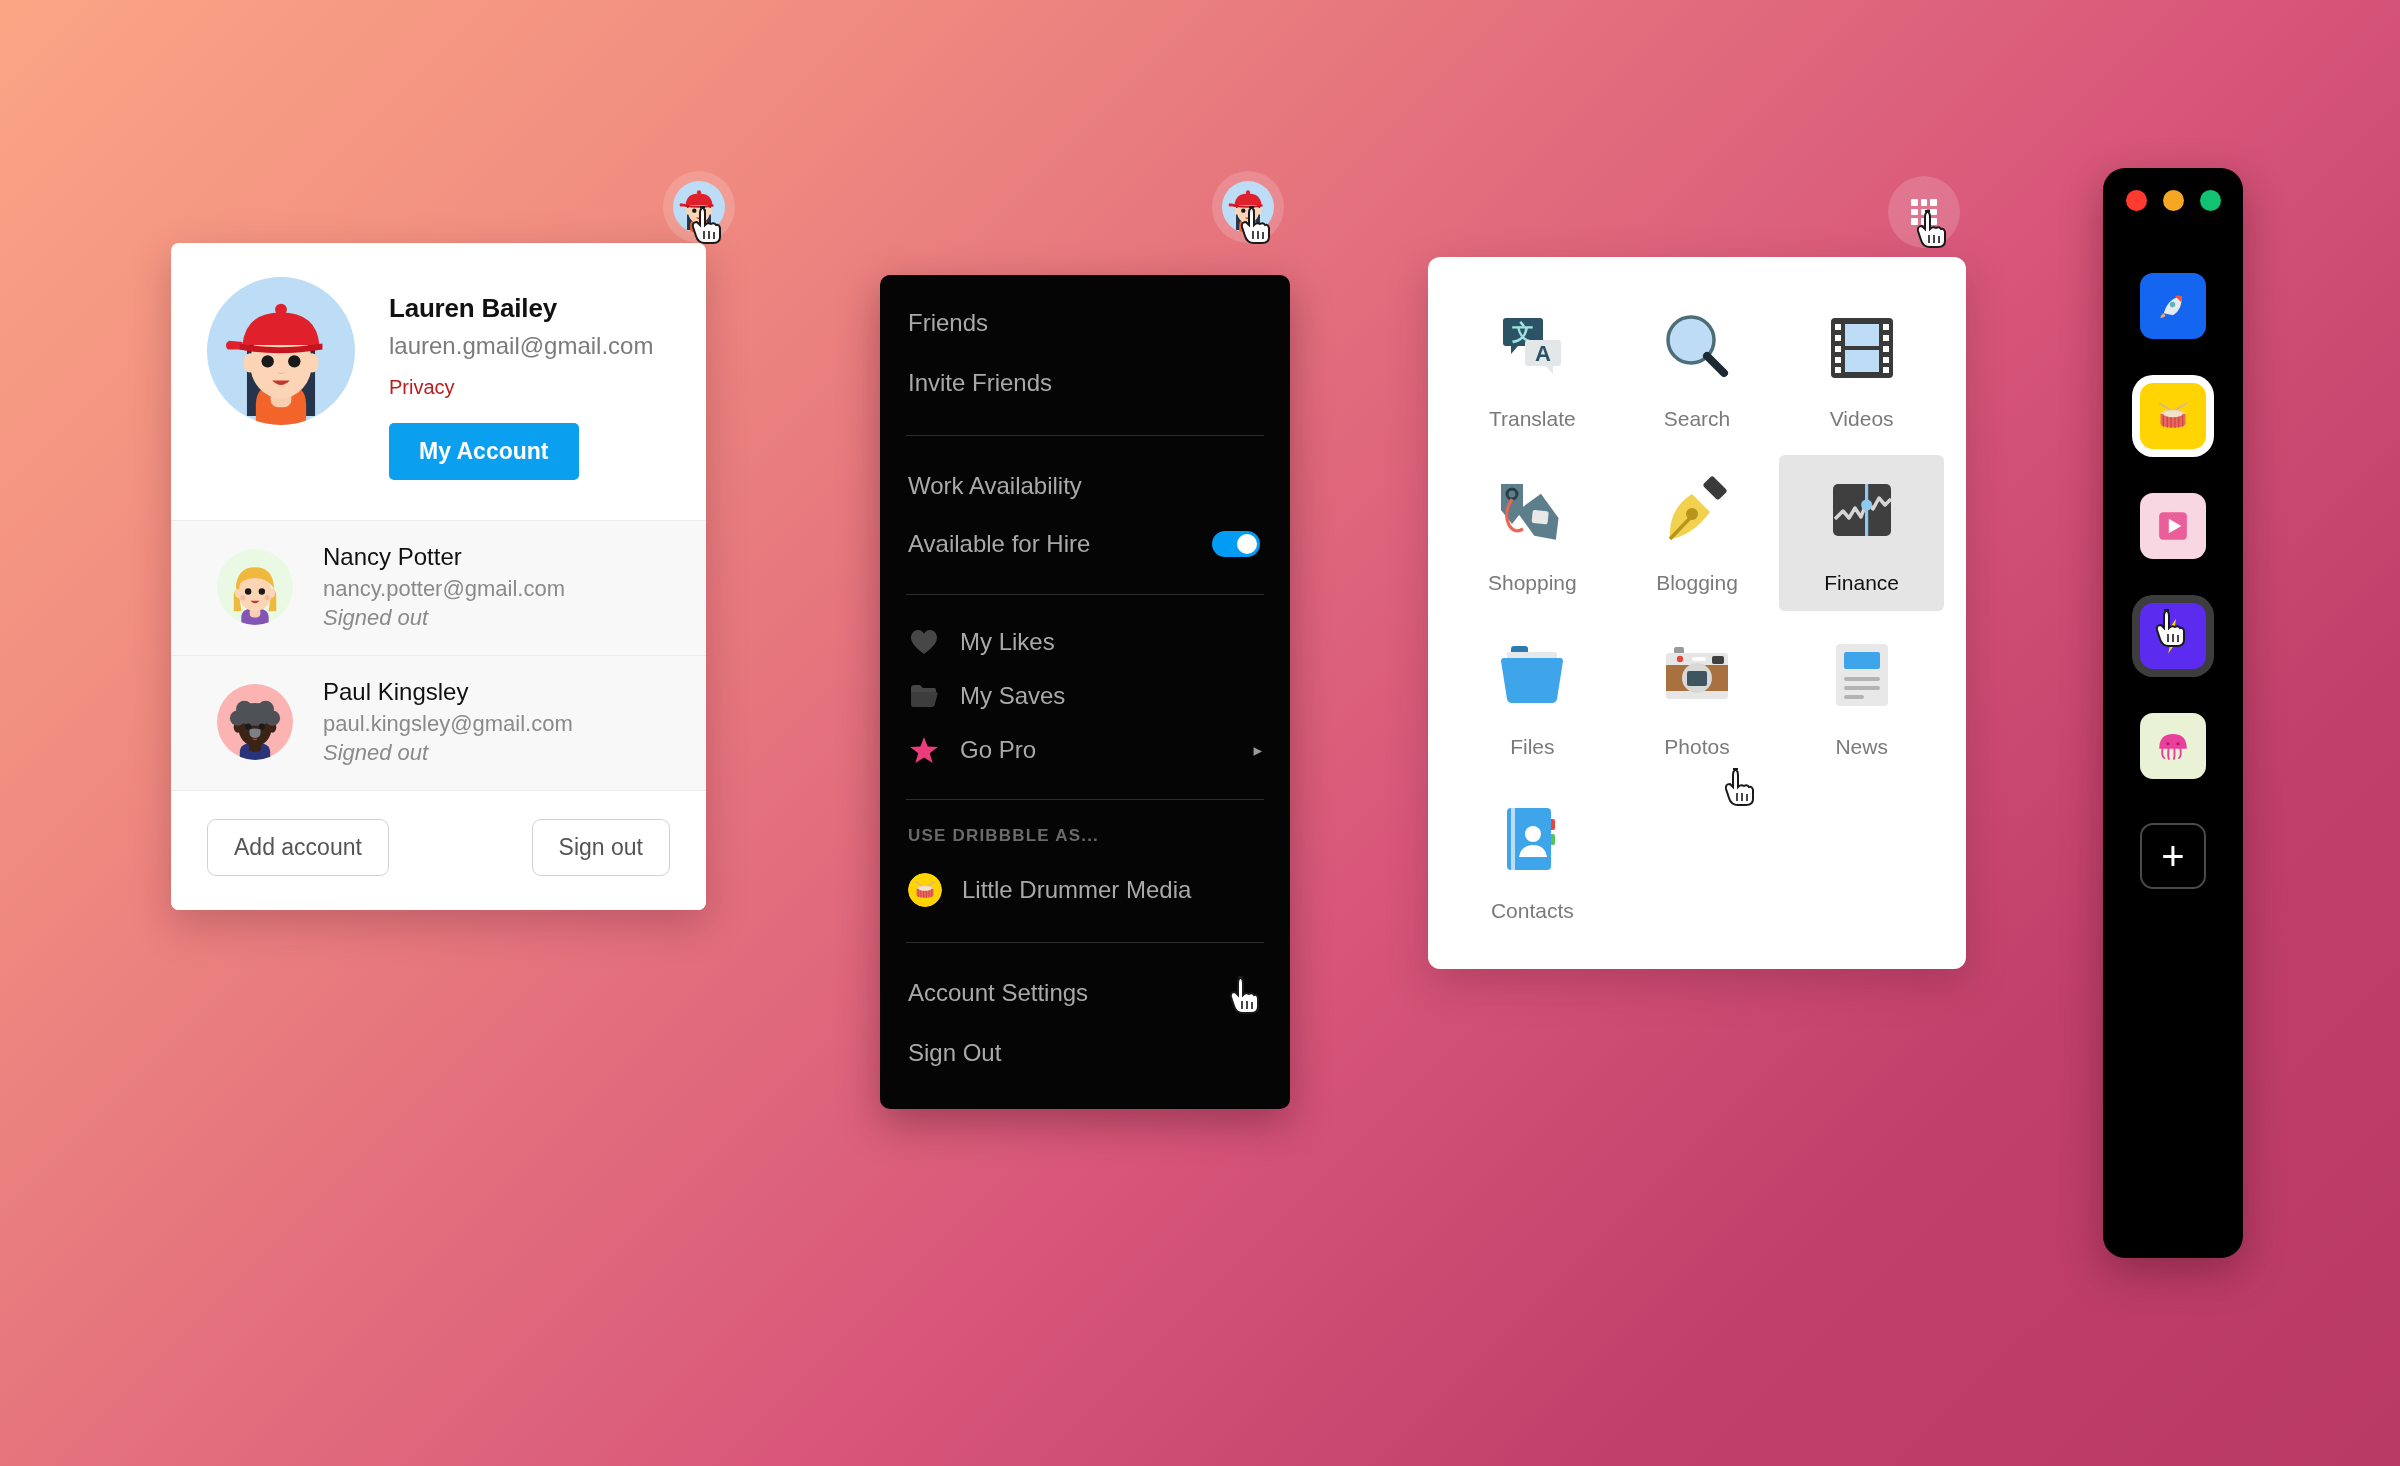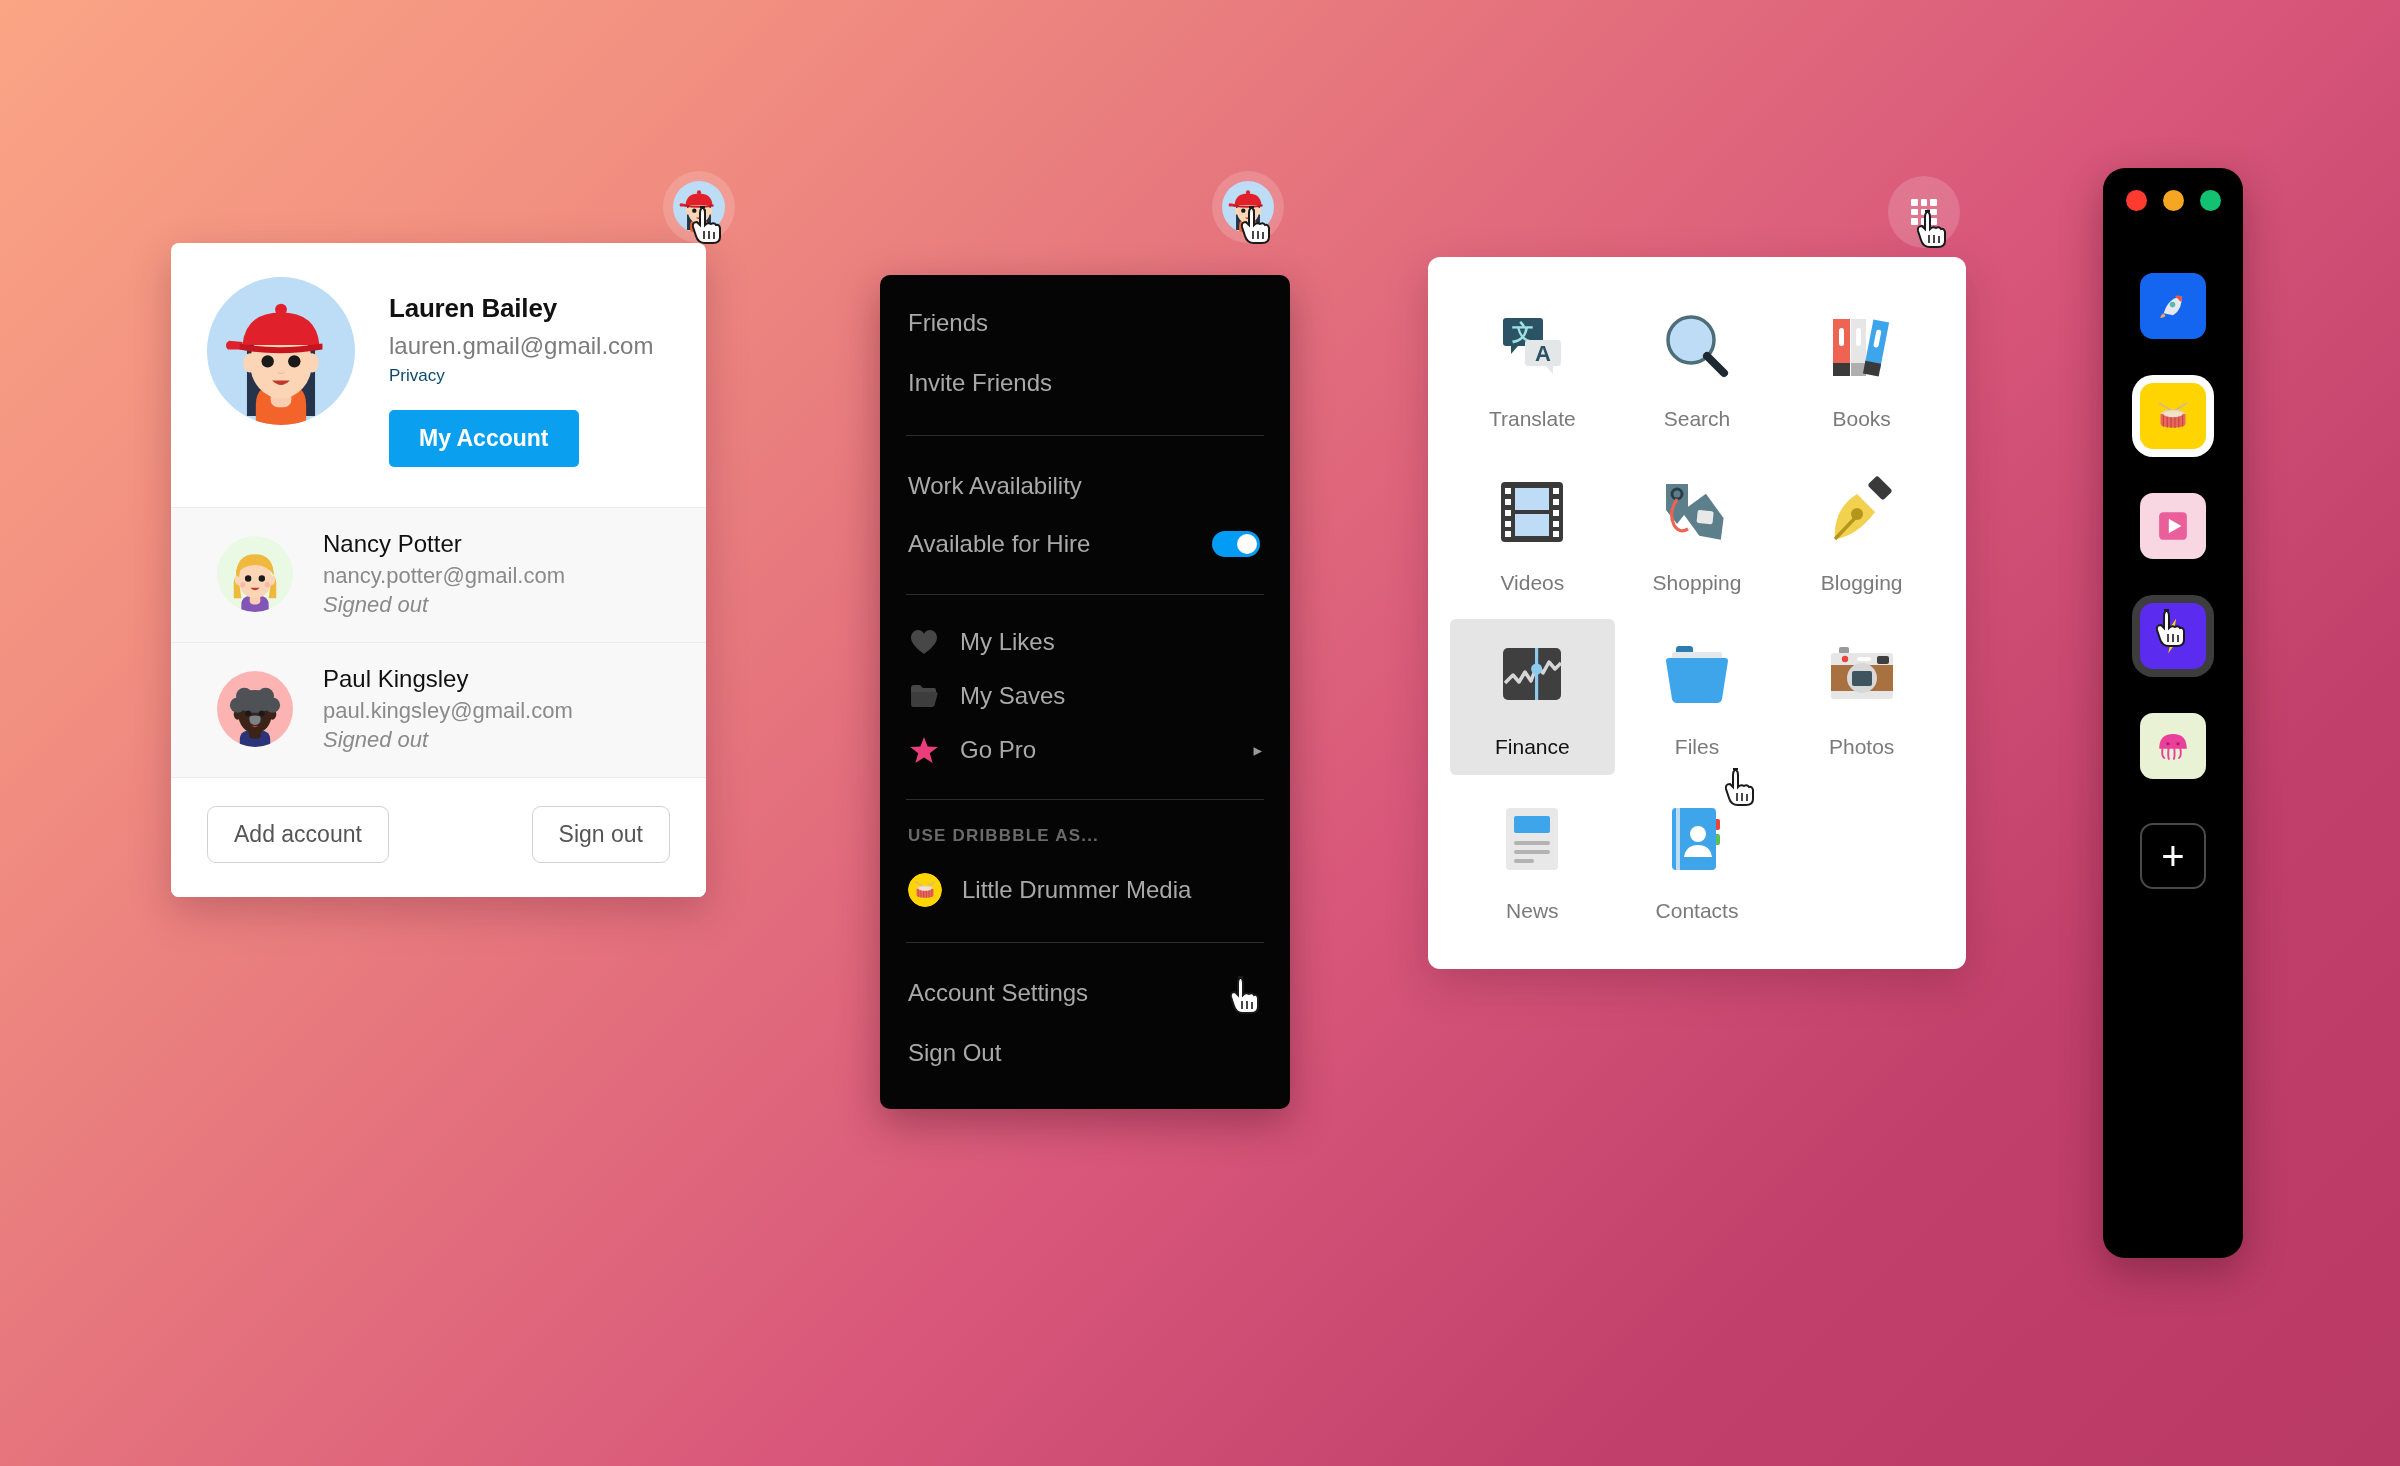--- a/index.html
+++ b/index.html
@@ -51,21 +51,21 @@
     background: #fff;
     border-radius: 8px;
     box-shadow: 0 14px 40px rgba(90,25,45,0.28);
     overflow: hidden;
   }
   .acct-primary { display: flex; padding: 34px 36px 40px 36px; align-items: flex-start; }
   .acct-primary .av { width: 148px; height: 148px; border-radius: 50%; overflow:hidden; position:relative; flex:0 0 auto;}
   .acct-primary .meta { margin-left: 34px; padding-top: 16px; }
   .acct-name { font-size: 26px; font-weight: bold; color: #111; letter-spacing: -0.2px; }
   .acct-mail { font-size: 24px; color: #7b7b7b; margin-top: 8px; }
-  .acct-privacy { font-size: 17px; color: #0c4a6e; margin-top: 6px; cursor: pointer; }
+  .acct-privacy { font-size: 20px; color: #b91c1c; margin-top: 16px; cursor: pointer; }
   .btn-primary {
     margin-top: 24px;
     background: #0b9ff0;
     color: #fff;
     border: none;
     font-size: 23px;
     font-weight: bold;
     font-family: "Liberation Sans", sans-serif;
     padding: 15px 30px;
     border-radius: 5px;
@@ -484,38 +484,20 @@
       <div class="app-ico">
         <svg width="74" height="74" viewBox="0 0 74 74">
           <circle cx="31" cy="29" r="23" fill="#BFDCF7" stroke="#4D6E79" stroke-width="3.5"></circle>
           <path d="M47 45 L64 62" stroke="#1F2933" stroke-width="8" stroke-linecap="round"></path>
         </svg>
       </div>
       <div class="app-lbl">Search</div>
     </div>
 
 
-    <div class="app-cell">
-      <div class="app-ico">
-        <svg width="74" height="74" viewBox="0 0 74 74">
-          <rect x="8" y="8" width="17" height="50" fill="#EE6352"></rect>
-          <rect x="8" y="52" width="17" height="13" fill="#3A3A3A"></rect>
-          <rect x="14" y="17" width="5" height="18" rx="2.5" fill="#fff"></rect>
-          <rect x="26" y="8" width="15" height="50" fill="#E6E6E6"></rect>
-          <rect x="26" y="52" width="15" height="13" fill="#AFAFAF"></rect>
-          <rect x="31" y="17" width="5" height="18" rx="2.5" fill="#fff"></rect>
-          <g transform="rotate(11 48 37)">
-            <rect x="43" y="9" width="16" height="48" fill="#3FA5EA"></rect>
-            <rect x="43" y="51" width="16" height="13" fill="#3A3A3A"></rect>
-            <rect x="48" y="18" width="5" height="18" rx="2.5" fill="#fff"></rect>
-          </g>
-        </svg>
-      </div>
-      <div class="app-lbl">Books</div>
-    </div>
 
     <div class="app-cell">
       <div class="app-ico">
         <svg width="74" height="74" viewBox="0 0 74 74">
           <rect x="6" y="7" width="62" height="60" rx="4" fill="#3A3A3A"></rect>
           <rect x="20" y="13" width="34" height="22" fill="#BFDCF7"></rect>
           <rect x="20" y="39" width="34" height="22" fill="#BFDCF7"></rect>
           <g fill="#fff">
             <rect x="10" y="13" width="6" height="6"></rect>
               <rect x="10" y="24" width="6" height="6"></rect>

